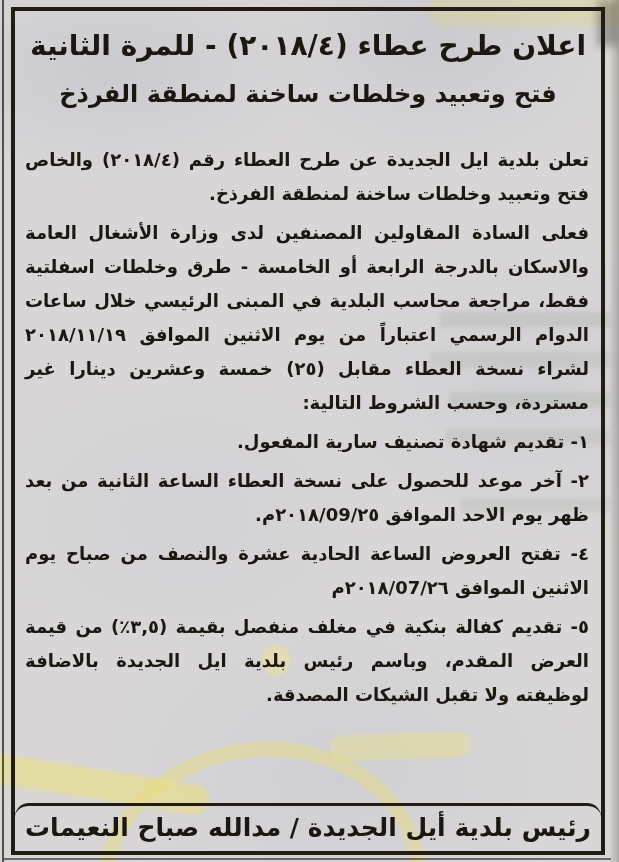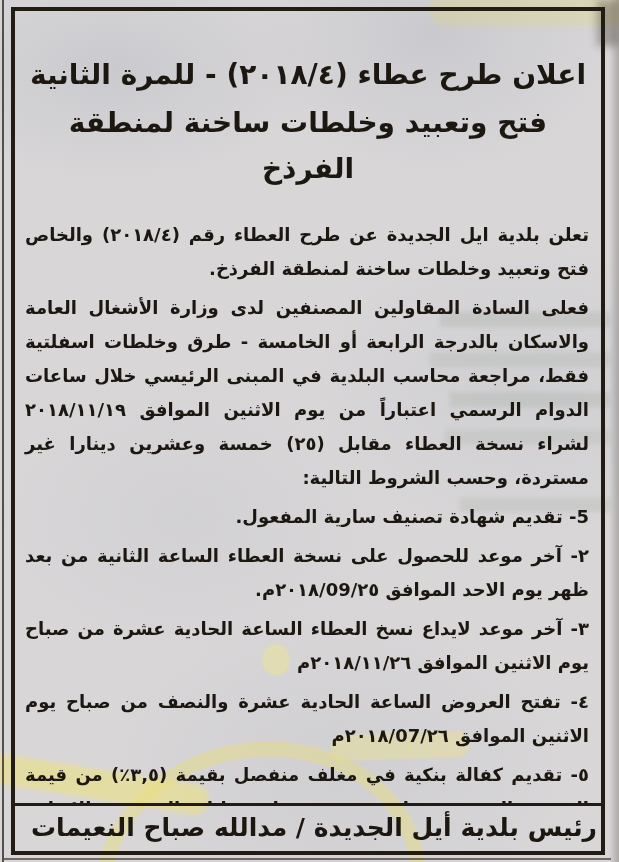--- a/index.html
+++ b/index.html
@@ -40,38 +40,38 @@
   .ad{
     position:absolute;left:11px;right:14px;top:7px;bottom:7px;
     border:4px solid #231c15;
     display:flex;flex-direction:column;
     box-sizing:border-box;
   }
   .ad-header{
     text-align:center;
     font-weight:bold;
     padding:6px 6px 0;
-    margin-top:29px;
   }
   .ad-title1{margin:6px 0 0;font-size:28px;line-height:46px;font-weight:bold;letter-spacing:-.5px;}
-  .ad-title2{margin:2px 0 0;font-size:28px;line-height:46px;font-weight:bold;letter-spacing:-.5px;}
+  .ad-title2{margin:2px 0 0;font-size:24px;line-height:46px;font-weight:bold;letter-spacing:-.5px;}
   .ad-body{
     padding:26px 12px 0 10px;
     font-size:18px;
     font-weight:bold;
     line-height:34px;
     text-align:justify;
     overflow:hidden;
   }
   .ad-body p{margin:0 0 5px;}
   .ad-footer{
     margin-top:auto;
     border-top:3px solid #231c15;
-    text-align:right;
+    text-align:center;
     padding:7px 4px 9px;
+    border-radius:14px;
   }
   .signature{font-size:25px;font-weight:bold;letter-spacing:-.5px;}
 </style>
 </head>
 <body>
 
 <div class="page">
 
   <div class="stain stain-corner"></div>
   <div class="stain ghost1"></div>
@@ -91,23 +91,22 @@
   <div class="ad">
 
     <header class="ad-header">
       <h1 class="ad-title1">اعلان طرح عطاء (٢٠١٨/٤) - للمرة الثانية</h1>
       <h2 class="ad-title2">فتح وتعبيد وخلطات ساخنة لمنطقة الفرذخ</h2>
     </header>
 
     <section class="ad-body">
       <p>تعلن بلدية ايل الجديدة عن طرح العطاء رقم (٢٠١٨/٤) والخاص فتح وتعبيد وخلطات ساخنة لمنطقة الفرذخ.</p>
       <p>فعلى السادة المقاولين المصنفين لدى وزارة الأشغال العامة والاسكان بالدرجة الرابعة أو الخامسة - طرق وخلطات اسفلتية فقط، مراجعة محاسب البلدية في المبنى الرئيسي خلال ساعات الدوام الرسمي اعتباراً من يوم الاثنين الموافق ٢٠١٨/١١/١٩ لشراء نسخة العطاء مقابل (٢٥) خمسة وعشرين دينارا غير مستردة، وحسب الشروط التالية:</p>
-      <p>5- تقديم شهادة تصنيف سارية المفعول.</p>
+      <p>١- تقديم شهادة تصنيف سارية المفعول.</p>
       <p>٢- آخر موعد للحصول على نسخة العطاء الساعة الثانية من بعد ظهر يوم الاحد الموافق ٢٠١٨/09/٢٥م.</p>
-      <p>٣- آخر موعد لايداع نسخ العطاء الساعة الحادية عشرة من صباح يوم الاثنين الموافق ٢٠١٨/١١/٢٦م</p>
       <p>٤- تفتح العروض الساعة الحادية عشرة والنصف من صباح يوم الاثنين الموافق ٢٠١٨/07/٢٦م</p>
       <p>٥- تقديم كفالة بنكية في مغلف منفصل بقيمة (٣,٥٪) من قيمة العرض المقدم، وباسم رئيس بلدية ايل الجديدة بالاضافة لوظيفته ولا تقبل الشيكات المصدقة.</p>
 
     </section>
 
     <footer class="ad-footer">
       <div class="signature">رئيس بلدية أيل الجديدة / مدالله صباح النعيمات</div>
     </footer>
 
   </div>

